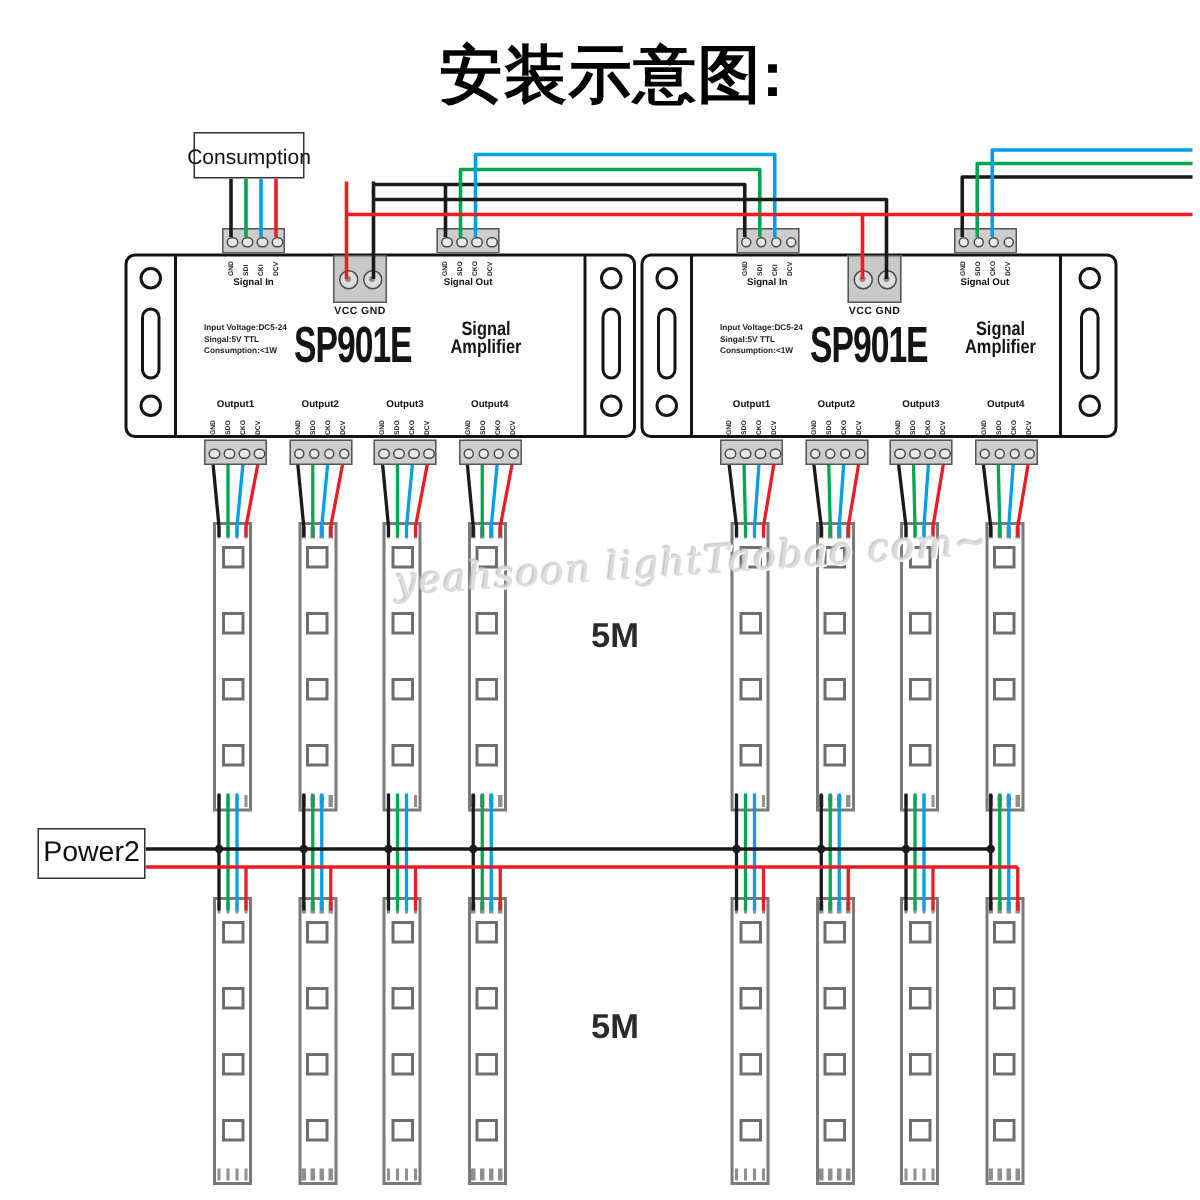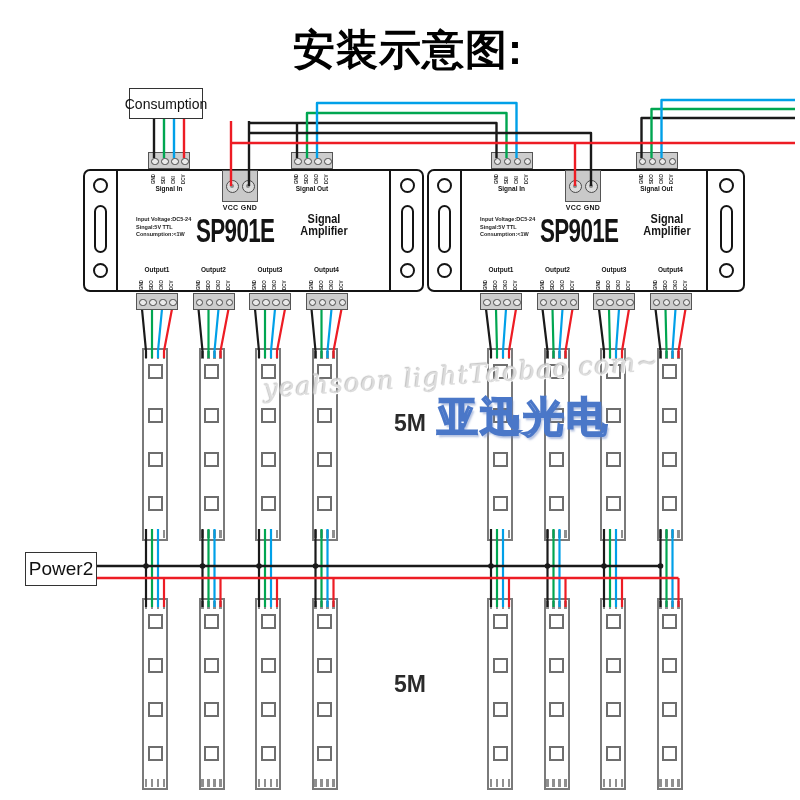--- a/index.html
+++ b/index.html
@@ -570,15 +570,14 @@
     <span>Consumption</span>
   </div>
   <div class="iobox" style="left:25px;top:552px;width:72px;height:34px;font-size:19px;">
     <span>Power2</span>
   </div>
 
   <div id="anno-layer" class="layer">
     <div class="lenlabel" style="left:394px;top:410px;">5M</div>
     <div class="lenlabel" style="left:394px;top:671px;">5M</div>
     <div class="wm-script">yeahsoon lightTaobao com~</div>
-    <div class="wm-brand" id="wm-brand" style="-webkit-text-stroke: 1.8px rgb(74, 119, 200);">亚迅光电</div>
   </div>
 </div>
 
 </body></html>

